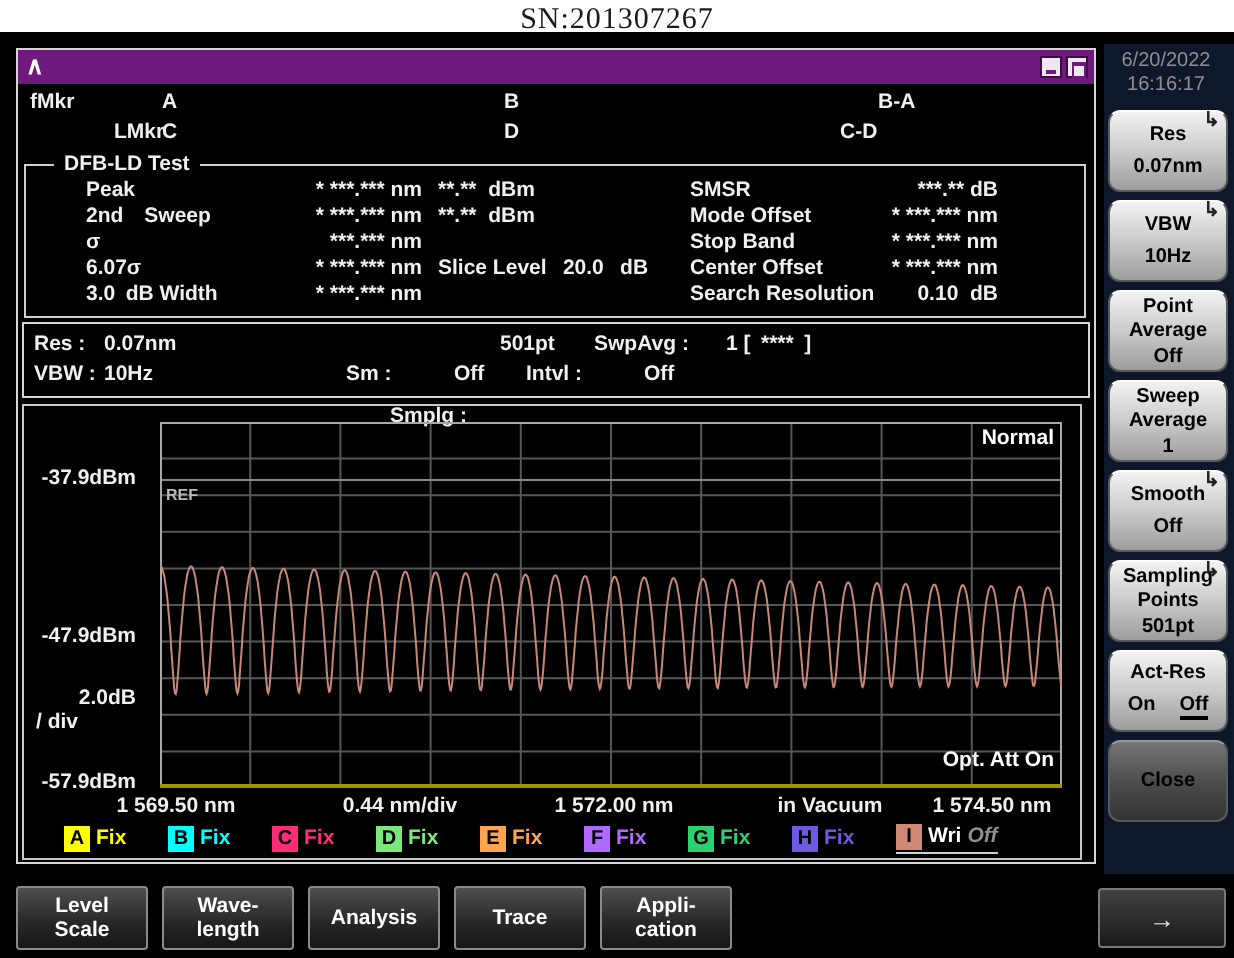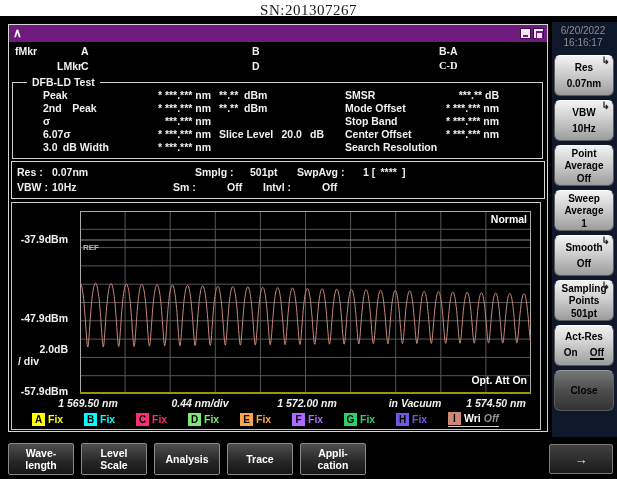--- a/index.html
+++ b/index.html
@@ -43,21 +43,21 @@
   .strow span{position:absolute;font-size:10.5px;white-space:pre;}
   
   .graphbox{position:absolute;left:2px;top:177px;width:530px;height:228px;border:1px solid #c8c8c8;box-sizing:border-box;}
   .ylab{position:absolute;left:2px;width:54px;text-align:right;font-size:10.5px;}
   .plotwrap{position:absolute;left:68px;top:8px;width:451px;height:183px;}
   .plotwrap svg{display:block;}
   .plot-normal{position:absolute;right:4px;top:2px;font-size:10.5px;color:#fff;}
   .plot-ref{position:absolute;left:3px;top:32px;font-size:8px;color:#b9b9b9;}
   .plot-att{position:absolute;right:4px;bottom:8px;font-size:10.5px;color:#fff;}
   .xlabs{position:absolute;left:0;top:194px;width:524px;height:13px;}
-  .xlabs span{position:absolute;transform:translateX(-50%);font-size:10.5px;white-space:pre;font-style:italic;}
+  .xlabs span{position:absolute;transform:translateX(-50%);font-size:10.5px;white-space:pre;}
   .traces{position:absolute;left:20px;right:2px;top:208px;height:16px;display:flex;gap:6px;}
   .trace{display:flex;align-items:center;gap:3px;min-width:46px;font-size:10.5px;}
   .tbox{width:13px;height:13px;display:inline-flex;align-items:center;justify-content:center;
         color:#000;font-size:10px;flex:0 0 13px;}
   .trace.wri{border-bottom:1px solid #cfcfcf;padding-bottom:1px;}
   .tex{color:#8f8f8f;font-style:italic;}
   
   .panel{position:absolute;left:552px;top:0;width:65px;height:415px;background:#0f172a;}
   .pdate{position:absolute;left:0;top:3px;width:62px;text-align:center;color:#8f8f8f;
          font-size:10px;line-height:12px;font-weight:normal;}
@@ -111,36 +111,36 @@
           <div class="mrow" style="top: 0px;">
             <span style="left: 6px;">fMkr</span>
             <span style="left: 72px;">A</span>
             <span style="left: 243px;">B</span>
             <span style="left: 430px;">B-A</span>
           </div>
           <div class="mrow" style="top: 15px;">
             <span style="left: 6px; padding-left: 42px;">LMkr</span>
             <span style="left: 72px;">C</span>
             <span style="left: 243px;">D</span>
-            <span style="left: 430px; font-family: Liberation Serif, serif;">C-D</span>
+            <span style="left: 411px;">C-D</span>
           </div>
         </div>
 
       <div class="dfbbox">
         <span class="dfblegend">DFB-LD Test</span>
         <div class="dfbrows">
             <div class="dfb-row">
               <span class="dl">Peak</span>
               <span class="dv1">* ***.*** nm</span>
               <span class="dv2">**.**  dBm</span>
               <span class="drl">SMSR</span>
               <span class="drv">***.** dB</span>
             </div>
             <div class="dfb-row">
-              <span class="dl">2nd Peak</span>
+              <span class="dl">2nd Sweep</span>
               <span class="dv1">* ***.*** nm</span>
               <span class="dv2">**.**  dBm</span>
               <span class="drl">Mode Offset</span>
               <span class="drv">* ***.*** nm</span>
             </div>
             <div class="dfb-row">
               <span class="dl">σ</span>
               <span class="dv1">***.*** nm</span>
               <span class="drl">Stop Band</span>
               <span class="drv">* ***.*** nm</span>
@@ -149,29 +149,30 @@
               <span class="dl">6.07σ</span>
               <span class="dv1">* ***.*** nm</span>
               <span class="dv2">Slice Level  20.0  dB</span>
               <span class="drl">Center Offset</span>
               <span class="drv">* ***.*** nm</span>
             </div>
             <div class="dfb-row">
               <span class="dl">3.0 dB Width</span>
               <span class="dv1">* ***.*** nm</span>
               <span class="drl">Search Resolution</span>
+              <span class="drv">0.10  dB</span>
             </div>
           </div>
       </div>
 
       <div class="statbox">
         <div class="strow" style="top:4px">
             <span style="left: 5px;">Res :</span>
             <span style="left: 40px;">0.07nm</span>
-            <span style="left: 183px;">Smplg :</span>
+            <span style="left: 183px; margin-top: 36px;">Smplg :</span>
             <span style="left: 238px;">501pt</span>
             <span style="left: 285px;">SwpAvg :</span>
             <span style="left: 351px;">1 [ **** ]</span>
           </div>
         <div class="strow" style="top:19px">
             <span style="left: 5px;">VBW :</span>
             <span style="left: 40px;">10Hz</span>
             <span style="left: 161px;">Sm :</span>
             <span style="left: 215px;">Off</span>
             <span style="left: 251px;">Intvl :</span>
@@ -311,26 +312,26 @@
           </div>
           <div class="skey dark">
             <div class="skline">Close</div>
           </div>
         </div>
     </div>
 
     <div class="menubar">
       <div class="mbtns">
           <div class="mbtn">
+            <div>Level</div>
+            <div>Scale</div>
+          </div>
+          <div class="mbtn">
             <div>Wave-</div>
             <div>length</div>
-          </div>
-          <div class="mbtn">
-            <div>Level</div>
-            <div>Scale</div>
           </div>
           <div class="mbtn">
             <div>Analysis</div>
           </div>
           <div class="mbtn">
             <div>Trace</div>
           </div>
           <div class="mbtn">
             <div>Appli-</div>
             <div>cation</div>

